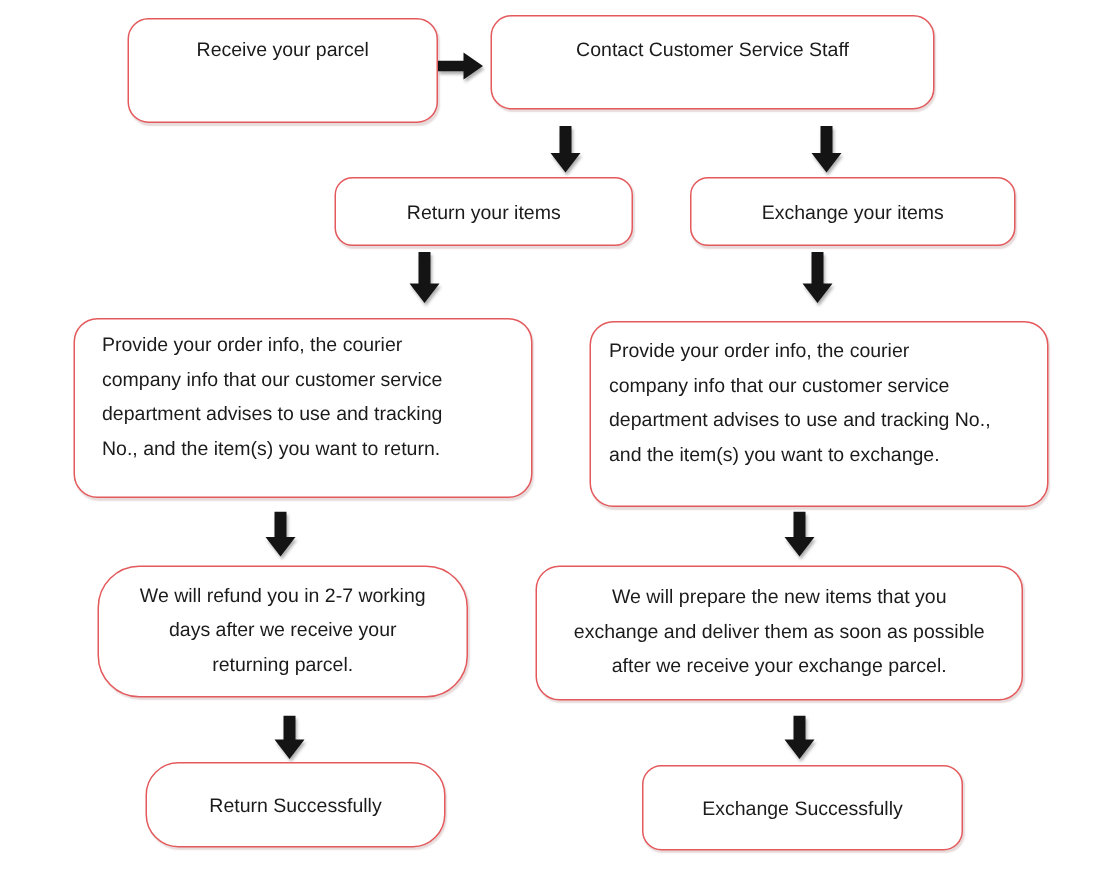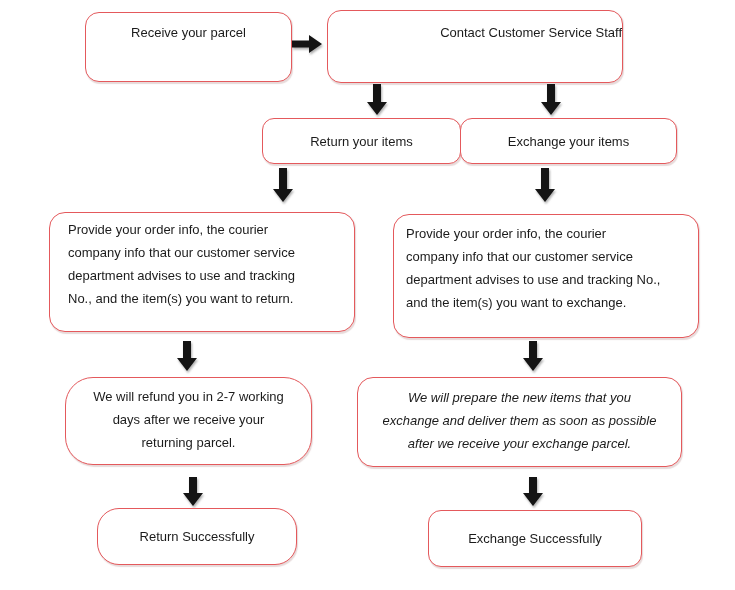--- a/index.html
+++ b/index.html
@@ -64,36 +64,36 @@
   <div class="node top-label" style="left:85px; top:12px; width:207px; height:70px; padding-top:12px;">
     <span>Receive your parcel</span>
   </div>
 
   <div class="arrow" style="left:292px; top:34px;">
     <svg width="31" height="20" viewBox="0 0 31 20">
       <path d="M0 6.5 H17 V1 L30 10 L17 19 V13.5 H0 Z" fill="#141414"></path>
     </svg>
   </div>
 
-  <div class="node top-label" style="left:327px; top:10px; width:296px; height:73px; padding-top:14px;justify-content:flex-end;">
+  <div class="node top-label" style="left:327px; top:10px; width:296px; height:63px; padding-top:14px;">
     <span>Contact Customer Service Staff</span>
   </div>
 
   <div class="arrow" style="left:365px; top:84px;">
     <svg width="24" height="32" viewBox="0 0 24 32">
       <path d="M8 0 H16 V18 H22 L12 31 L2 18 H8 Z" fill="#141414"></path>
     </svg>
   </div>
   <div class="arrow" style="left:539px; top:84px;">
     <svg width="24" height="32" viewBox="0 0 24 32">
       <path d="M8 0 H16 V18 H22 L12 31 L2 18 H8 Z" fill="#141414"></path>
     </svg>
   </div>
 
-  <div class="node center-label" style="left:223px; top:118px; width:199px; height:46px; border-radius:12px;margin-left:39px;">
+  <div class="node center-label" style="left:223px; top:118px; width:199px; height:46px; border-radius:12px;">
     <span>Return your items</span>
   </div>
   <div class="node center-label" style="left:460px; top:118px; width:217px; height:46px; border-radius:12px;">
     <span>Exchange your items</span>
   </div>
 
   <div class="arrow" style="left:271px; top:168px;">
     <svg width="24" height="35" viewBox="0 0 24 35">
       <path d="M8 0 H16 V21 H22 L12 34 L2 21 H8 Z" fill="#141414"></path>
     </svg>
@@ -128,21 +128,21 @@
       <path d="M8 0 H16 V17 H22 L12 30 L2 17 H8 Z" fill="#141414"></path>
     </svg>
   </div>
 
   <div class="node para center-align" style="left:65px; top:377px; width:247px; height:88px; padding-top:7px; border-radius:28px;">
     <div class="line">We will refund you in 2-7 working</div>
     <div class="line">days after we receive your</div>
     <div class="line">returning parcel.</div>
   </div>
 
-  <div class="node para center-align" style="left:357px; top:377px; width:325px; height:90px; padding-top:8px; border-radius:16px;font-style:italic;">
+  <div class="node para center-align" style="left:357px; top:377px; width:325px; height:90px; padding-top:8px; border-radius:16px;">
     <div class="line">We will prepare the new items that you</div>
     <div class="line">exchange  and deliver them as soon as possible</div>
     <div class="line">after we receive your exchange parcel.</div>
   </div>
 
   <div class="arrow" style="left:181px; top:477px;">
     <svg width="24" height="30" viewBox="0 0 24 30">
       <path d="M8 0 H16 V16 H22 L12 29 L2 16 H8 Z" fill="#141414"></path>
     </svg>
   </div>

